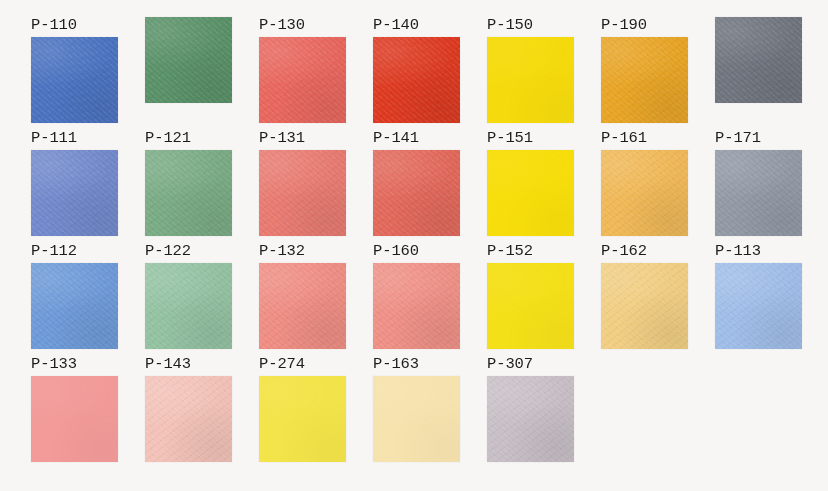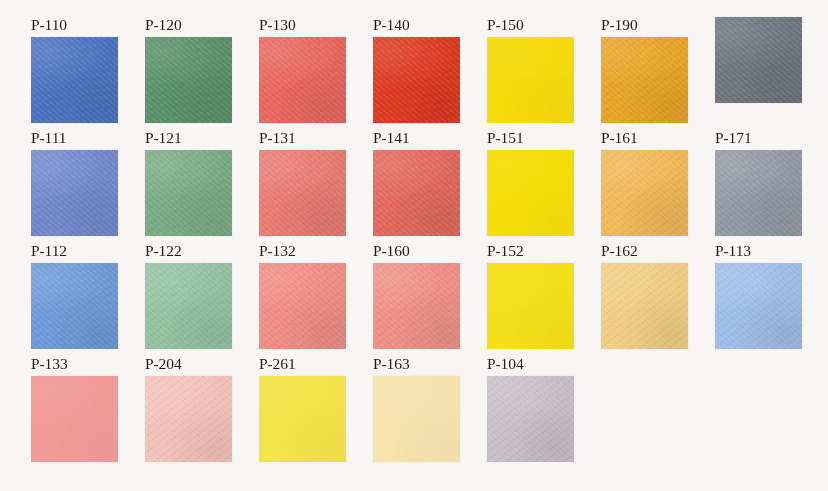--- a/index.html
+++ b/index.html
@@ -37,21 +37,21 @@
     position: relative;
   }
 
   .swatch-label {
     font-size: 15.5px;
     line-height: 16px;
     color: #1d1d1d;
     letter-spacing: -0.1px;
     height: 20px;
     white-space: nowrap;
-    font-family: Liberation Serif, serif;
+    font-family: Liberation Mono, monospace;
   }
 
   .swatch-chip {
     width: 87px;
     height: 86px;
     position: relative;
     overflow: hidden;
     box-shadow: 0 0 0 0.5px rgba(0,0,0,0.04);
   }
 
@@ -95,21 +95,20 @@
 </head>
 <body>
 
 <div id="palette-chart">
   <div class="swatch-grid">
       <div class="swatch-cell">
         <div class="swatch-label">P-110</div>
         <div class="swatch-chip" style="background-color: rgb(74, 114, 192);"></div>
       </div>
       <div class="swatch-cell">
-        <div class="swatch-label">P-120</div>
         <div class="swatch-chip" style="background-color: rgb(89, 145, 104);"></div>
       </div>
       <div class="swatch-cell">
         <div class="swatch-label">P-130</div>
         <div class="swatch-chip" style="background-color: rgb(232, 102, 93);"></div>
       </div>
       <div class="swatch-cell">
         <div class="swatch-label">P-140</div>
         <div class="swatch-chip" style="background-color: rgb(221, 57, 32);"></div>
       </div>
@@ -178,29 +177,29 @@
       </div>
       <div class="swatch-cell">
         <div class="swatch-label">P-113</div>
         <div class="swatch-chip" style="background-color: rgb(159, 189, 232);"></div>
       </div>
       <div class="swatch-cell">
         <div class="swatch-label">P-133</div>
         <div class="swatch-chip flat" style="background-color: rgb(242, 155, 153);"></div>
       </div>
       <div class="swatch-cell">
-        <div class="swatch-label">P-204</div>
+        <div class="swatch-label">P-143</div>
         <div class="swatch-chip" style="background-color: rgb(243, 194, 184);"></div>
       </div>
       <div class="swatch-cell">
-        <div class="swatch-label">P-261</div>
+        <div class="swatch-label">P-274</div>
         <div class="swatch-chip flat" style="background-color: rgb(243, 228, 74);"></div>
       </div>
       <div class="swatch-cell">
         <div class="swatch-label">P-163</div>
         <div class="swatch-chip flat" style="background-color: rgb(246, 227, 174);"></div>
       </div>
       <div class="swatch-cell">
-        <div class="swatch-label">P-104</div>
+        <div class="swatch-label">P-307</div>
         <div class="swatch-chip" style="background-color: rgb(200, 191, 198);"></div>
       </div>
     </div>
 </div>
 
 </body></html>

